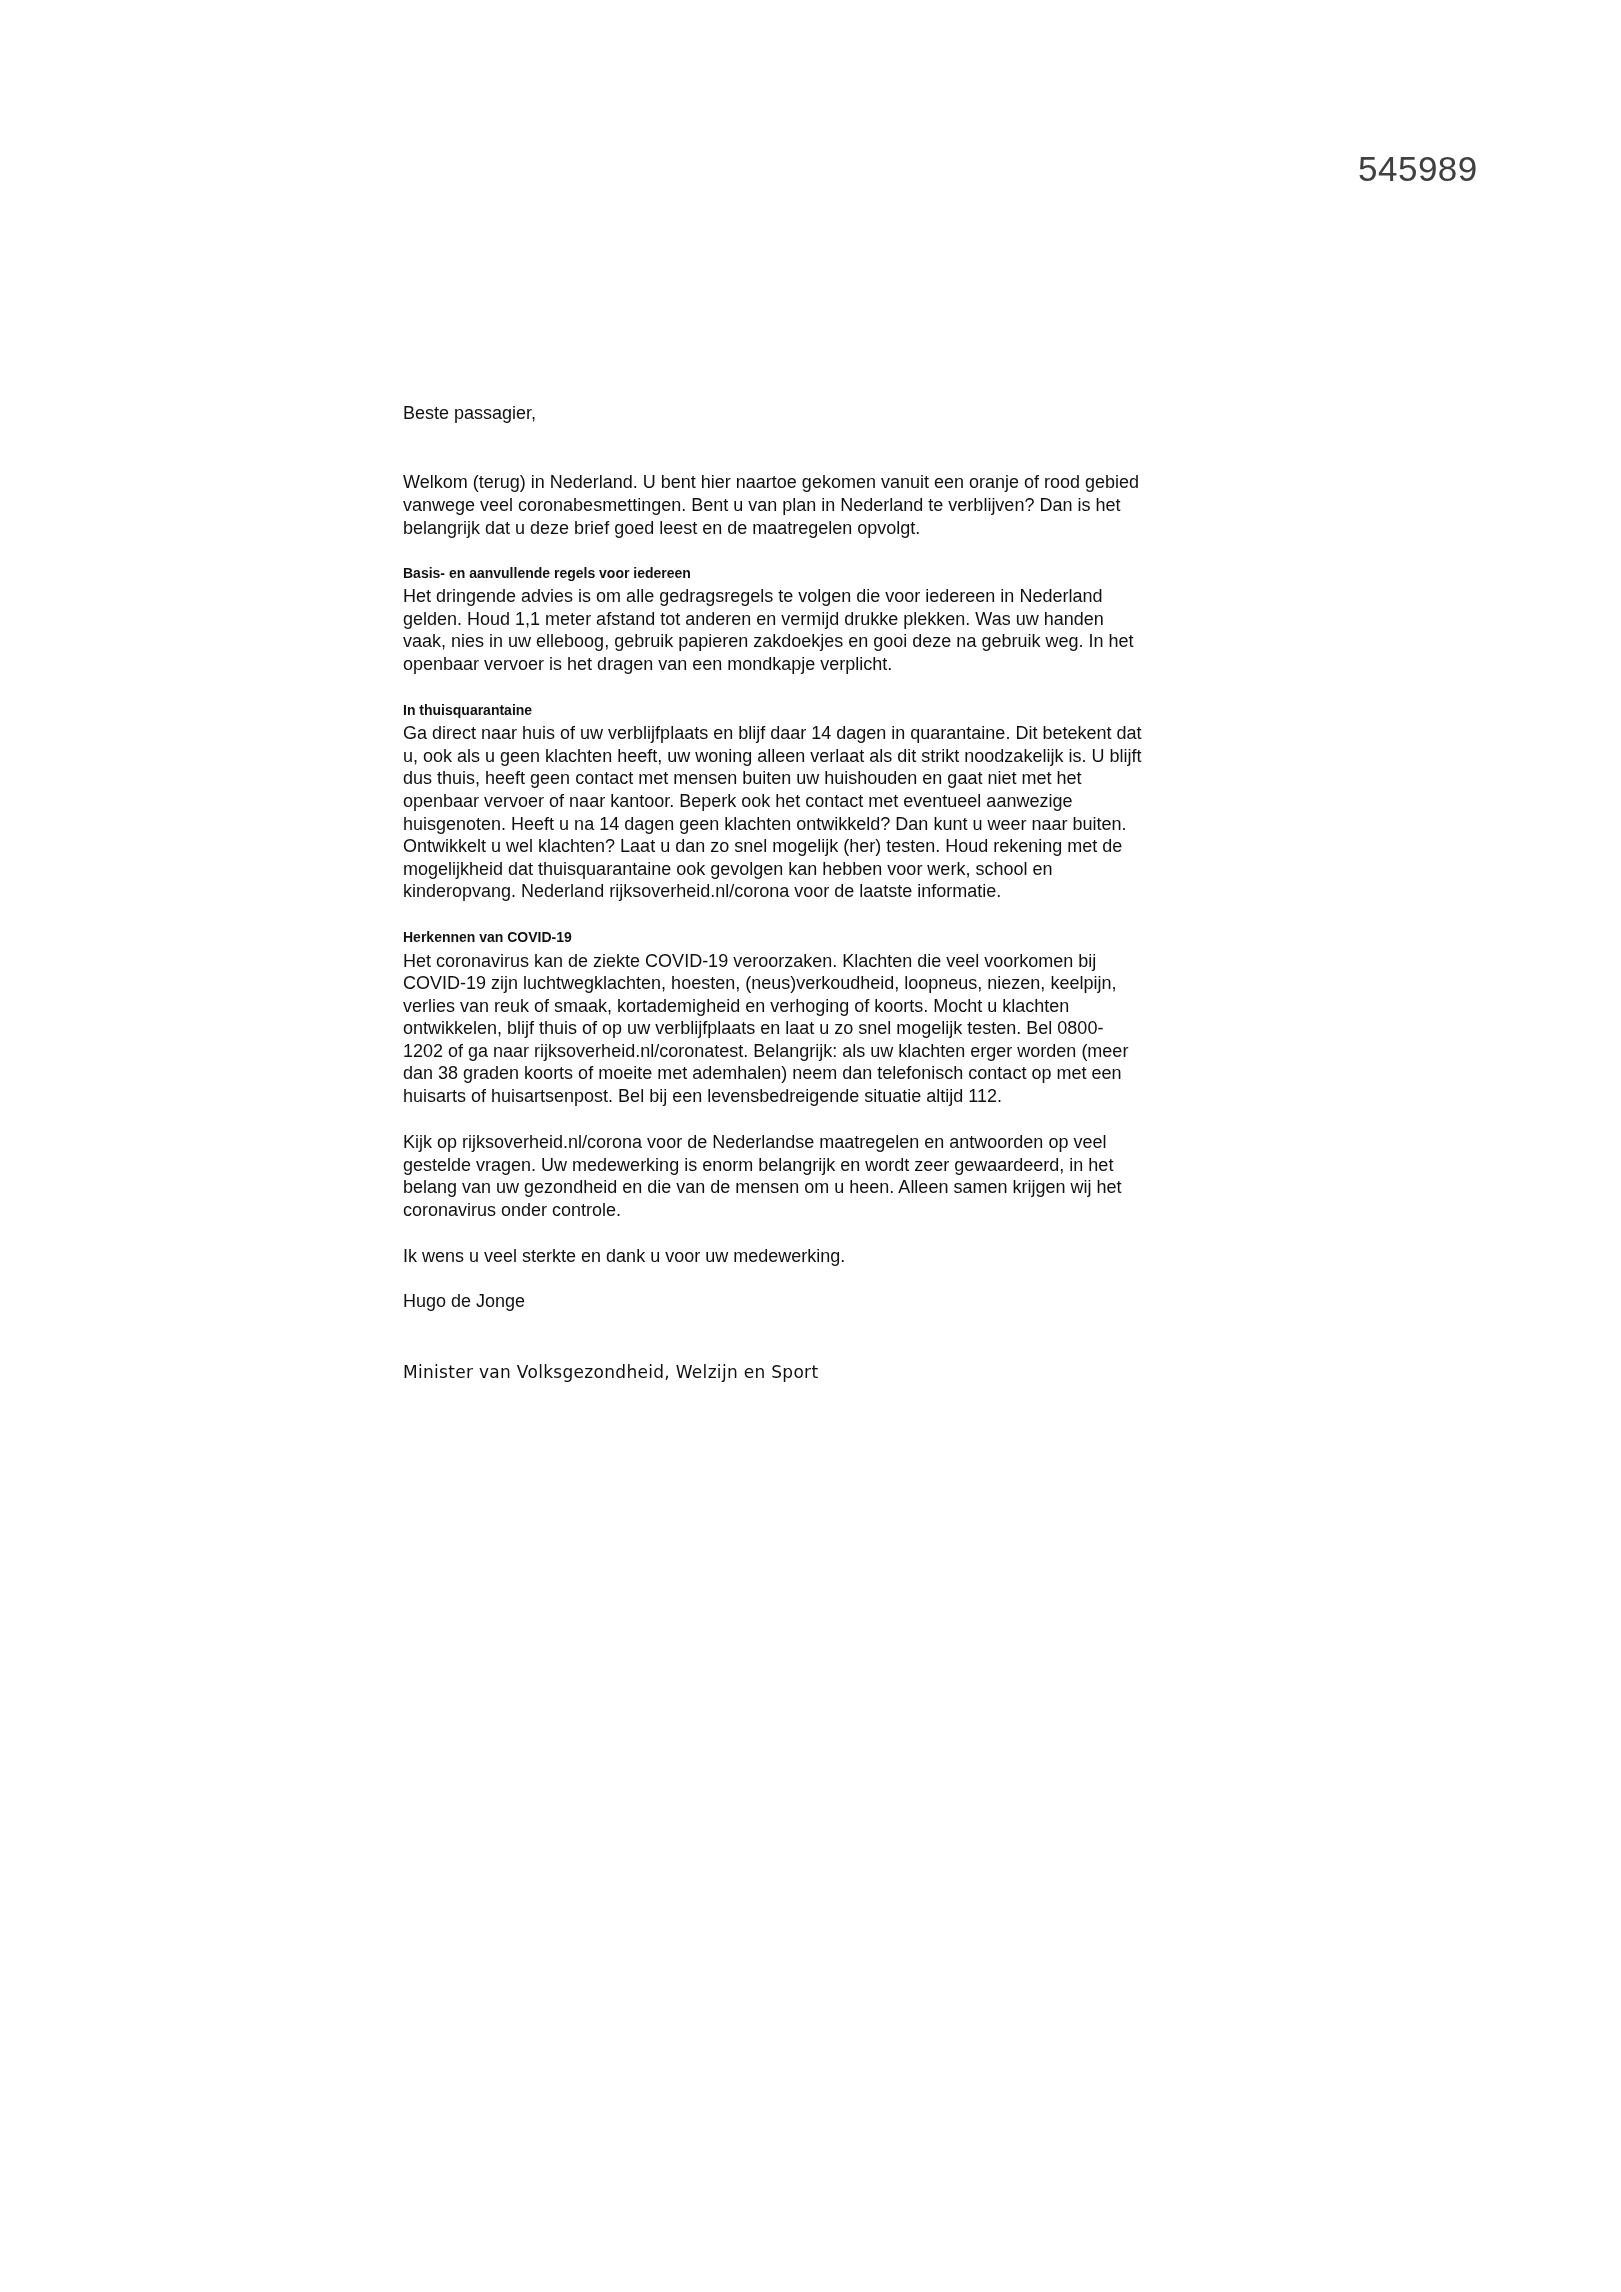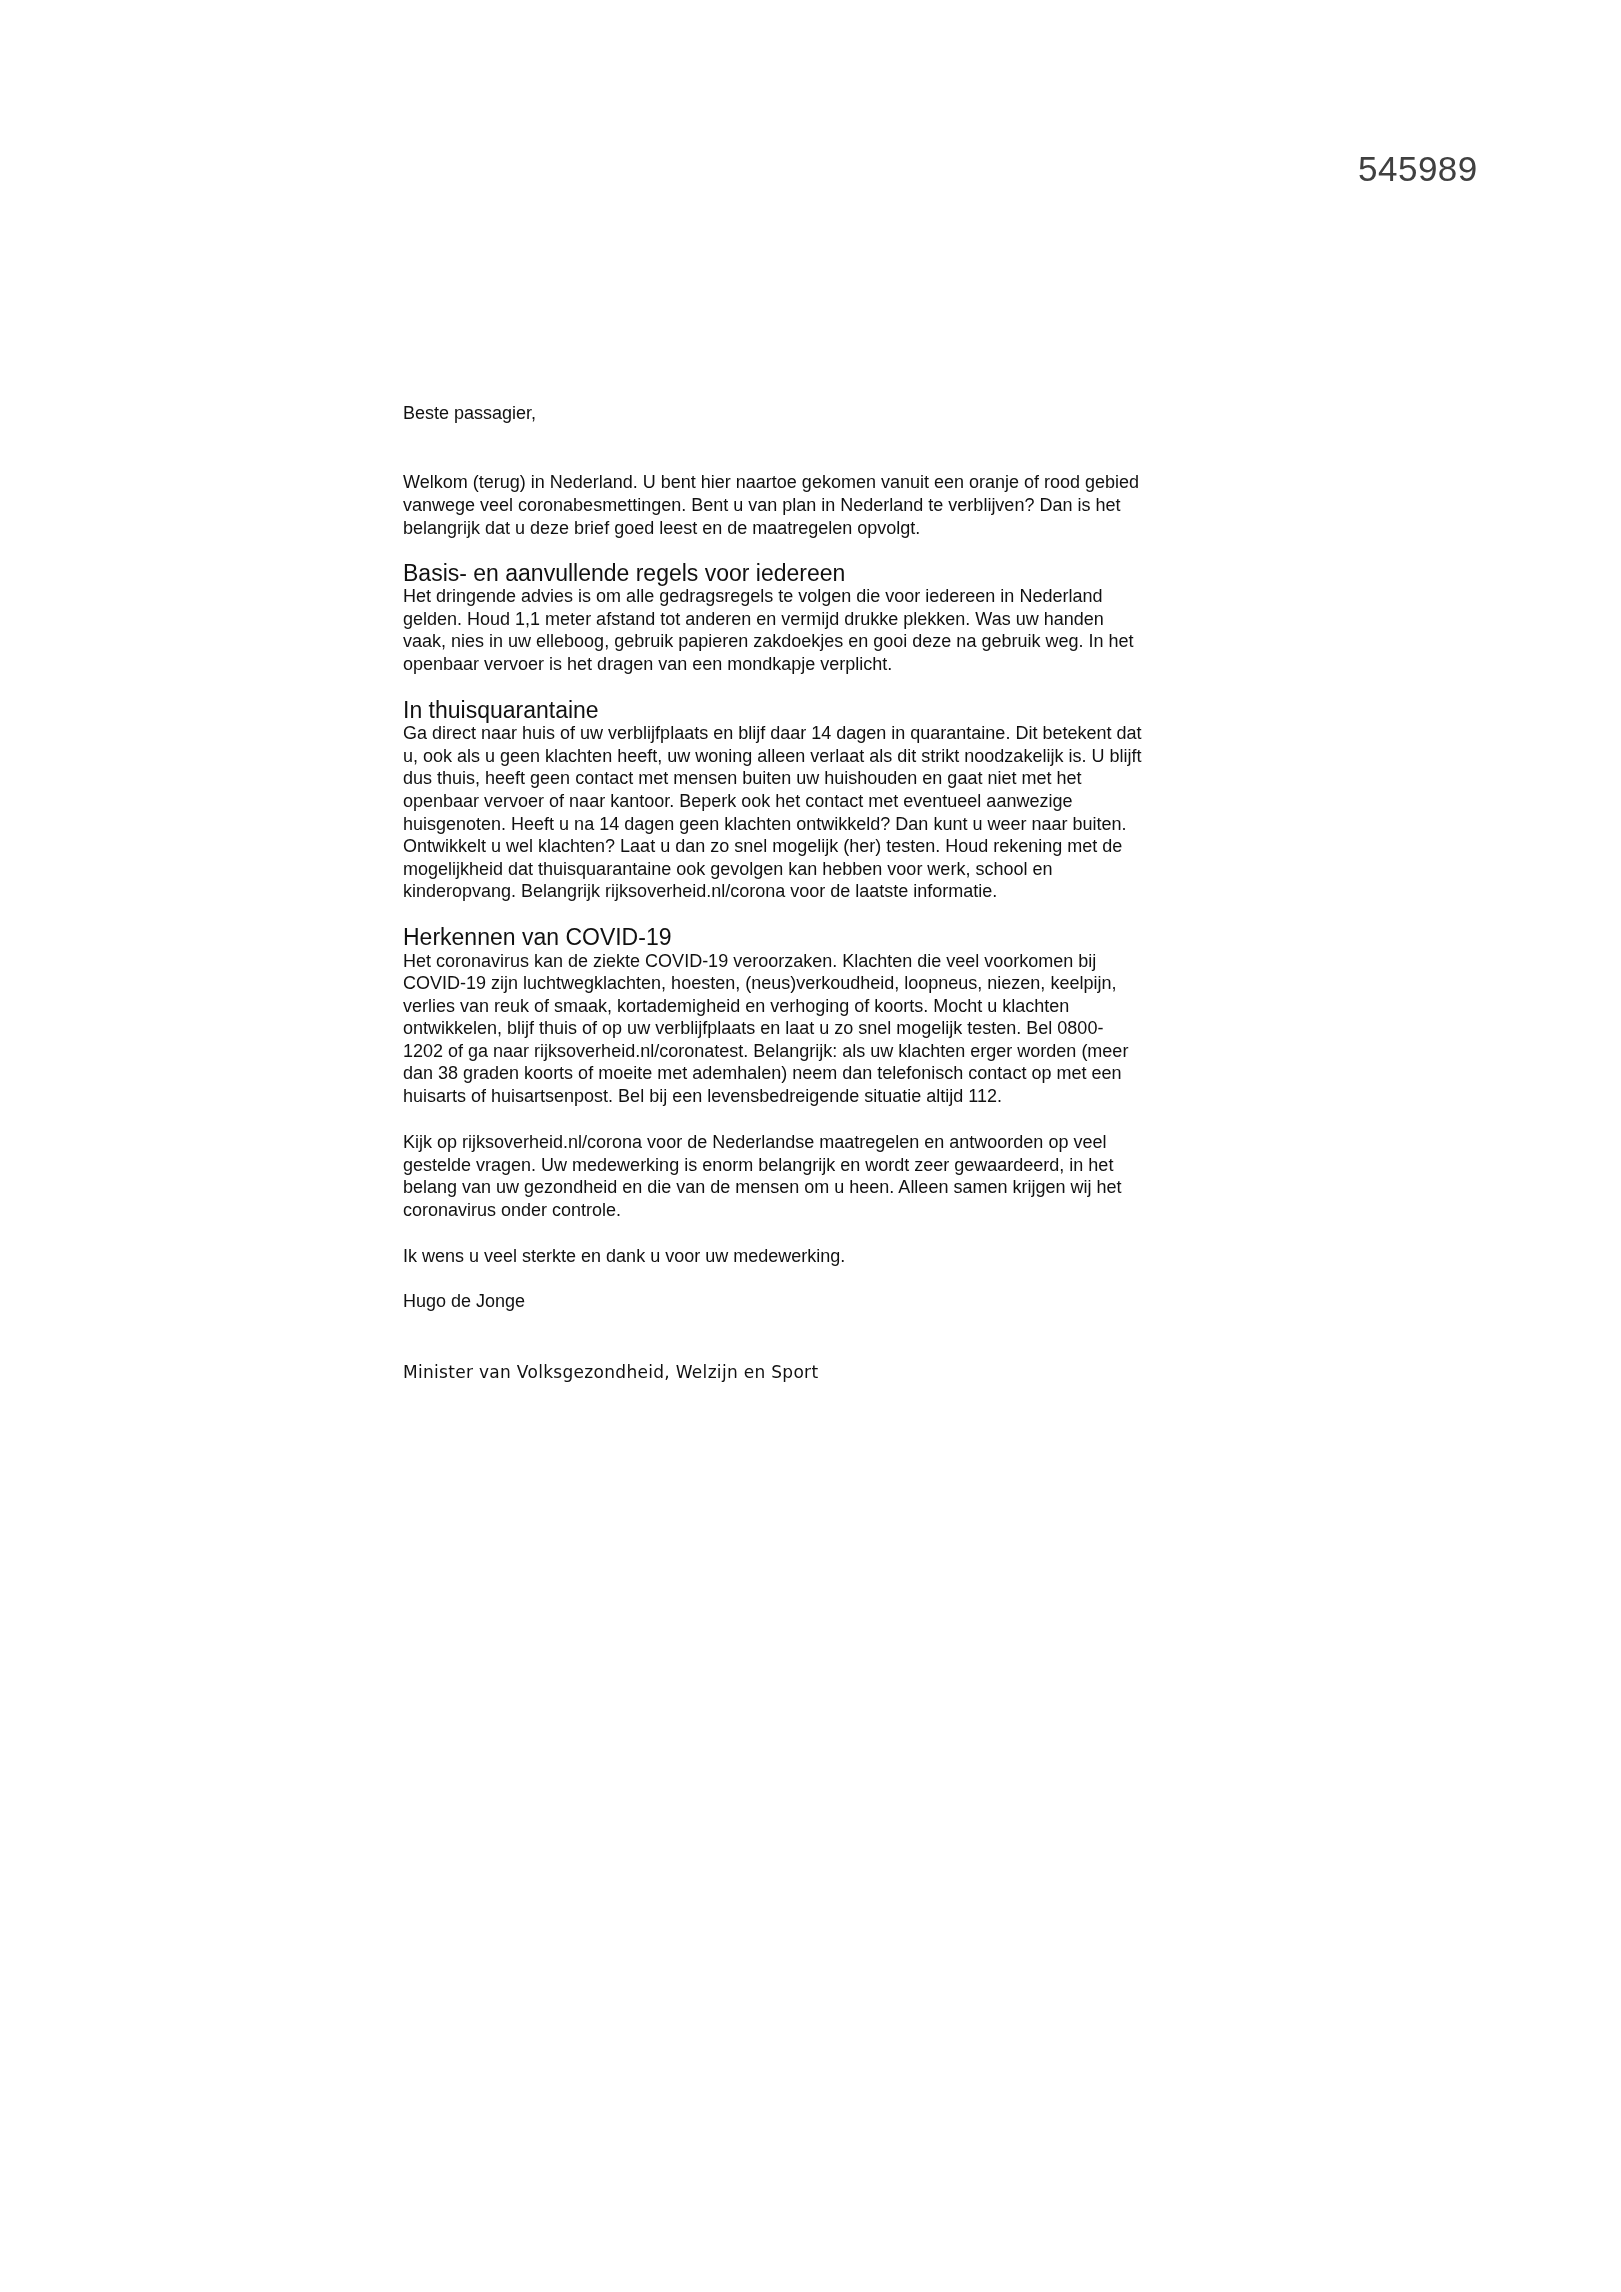--- a/index.html
+++ b/index.html
@@ -30,22 +30,22 @@
       width: 843px;
       font-size: 18px;
       line-height: 23px;
     }
     .line {
       position: absolute;
       left: 0;
       white-space: nowrap;
     }
     .heading {
-      font-weight: normal;
-      font-size: 23px;
+      font-weight: bold;
+      font-size: 14px;
     }
     .sig-title {
       font-family: "DejaVu Sans", sans-serif;
       font-size: 17px;
       letter-spacing: 0.3px;
       margin-top: 48px;
     }
   </style>
 </head>
 <body>
@@ -72,21 +72,21 @@
 
   <div>
     <div class="line heading" style="top:699px">In thuisquarantaine</div>
     <div class="line" style="top:722px">Ga direct naar huis of uw verblijfplaats en blijf daar 14 dagen in quarantaine. Dit betekent dat</div>
     <div class="line" style="top:745px">u, ook als u geen klachten heeft, uw woning alleen verlaat als dit strikt noodzakelijk is. U blijft</div>
     <div class="line" style="top:767px">dus thuis, heeft geen contact met mensen buiten uw huishouden en gaat niet met het</div>
     <div class="line" style="top:790px">openbaar vervoer of naar kantoor. Beperk ook het contact met eventueel aanwezige</div>
     <div class="line" style="top:813px">huisgenoten. Heeft u na 14 dagen geen klachten ontwikkeld? Dan kunt u weer naar buiten.</div>
     <div class="line" style="top:835px">Ontwikkelt u wel klachten? Laat u dan zo snel mogelijk (her) testen. Houd rekening met de</div>
     <div class="line" style="top:858px">mogelijkheid dat thuisquarantaine ook gevolgen kan hebben voor werk, school en</div>
-    <div class="line" style="top:880px">kinderopvang. Belangrijk rijksoverheid.nl/corona voor de laatste informatie.</div>
+    <div class="line" style="top:880px">kinderopvang. Nederland rijksoverheid.nl/corona voor de laatste informatie.</div>
   </div>
 
   <div>
     <div class="line heading" style="top:926px">Herkennen van COVID-19</div>
     <div class="line" style="top:950px">Het coronavirus kan de ziekte COVID-19 veroorzaken. Klachten die veel voorkomen bij</div>
     <div class="line" style="top:972px">COVID-19 zijn luchtwegklachten, hoesten, (neus)verkoudheid, loopneus, niezen, keelpijn,</div>
     <div class="line" style="top:995px">verlies van reuk of smaak, kortademigheid en verhoging of koorts. Mocht u klachten</div>
     <div class="line" style="top:1017px">ontwikkelen, blijf thuis of op uw verblijfplaats en laat u zo snel mogelijk testen. Bel 0800-</div>
     <div class="line" style="top:1040px">1202 of ga naar rijksoverheid.nl/coronatest. Belangrijk: als uw klachten erger worden (meer</div>
     <div class="line" style="top:1062px">dan 38 graden koorts of moeite met ademhalen) neem dan telefonisch contact op met een</div>

